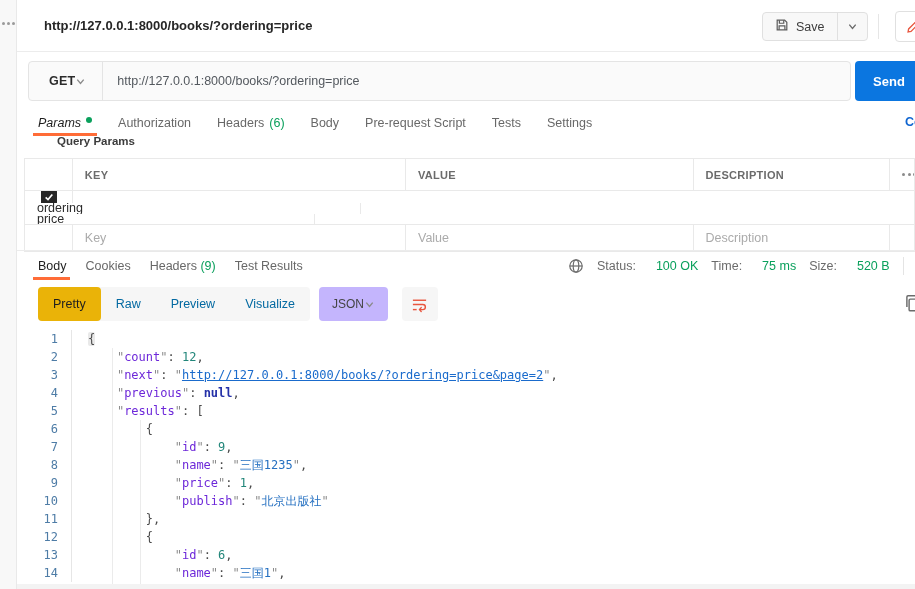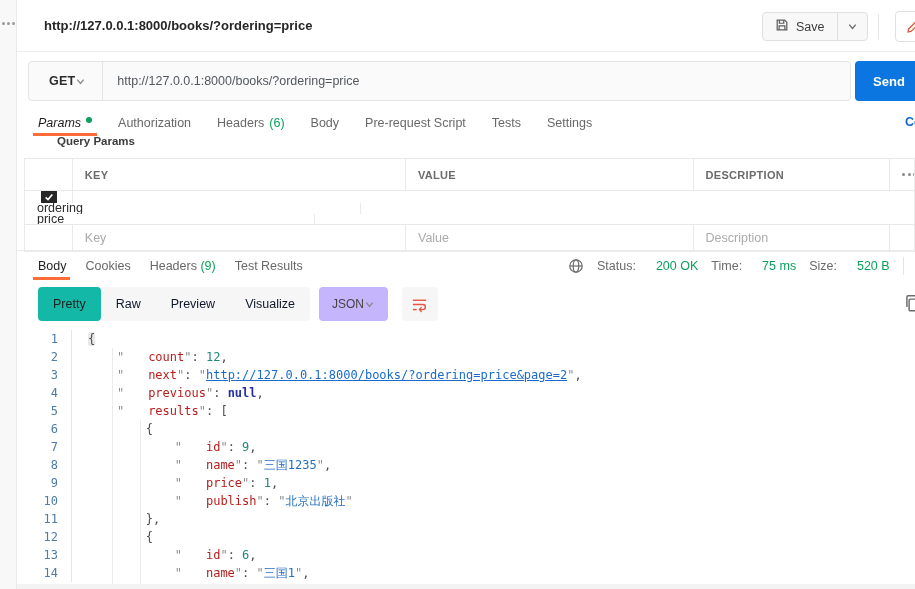--- a/index.html
+++ b/index.html
@@ -81,43 +81,43 @@
                gap:13px; font-size:12.5px; white-space:nowrap; height:24px; }
   .meta-pair { display:flex; gap:20px; }
   .meta-label { color:#6b6b6b; }
   .meta-value { color:#0aa05c; }
   .meta-sep { width:1px; height:18px; background:#e4e4e4; }
   .save-resp { color:#1065d0; font-weight:bold; cursor:pointer; }
 
   
   .view-row { position:absolute; left:38px; top:287px; display:flex; align-items:center; }
   .seg-group { display:flex; background:#f6f6f6; border-radius:4px; height:34px; }
-  .seg { padding:0 15px; line-height:34px; font-size:12.5px; color:#0f172a; border-radius:4px; cursor:pointer; }
-  .seg.active { background:#14b8a6; color:#1f1f1f;text-align:right; }
+  .seg { padding:0 15px; line-height:34px; font-size:12.5px; color:#0369a1; border-radius:4px; cursor:pointer; }
+  .seg.active { background:#eab308; color:#1f1f1f;text-align:right; }
   .fmt-select { margin-left:9px; height:34px; background:#c4b5fd; border-radius:4px;
                 display:flex; align-items:center; gap:0; padding:0 13px;
                 font-size:12px; color:#444; cursor:pointer; }
   .wrap-btn { margin-left:14px; width:36px; height:34px; background:#f6f6f6; border-radius:4px;
               display:flex; align-items:center; justify-content:center; cursor:pointer; }
   .copy-btn { position:absolute; left:903px; top:293px; width:22px; height:22px; cursor:pointer; }
 
   
   .code-area { position:absolute; left:17px; top:326px; right:0; bottom:5px;
                font-family:"DejaVu Sans Mono","Liberation Mono",monospace;
                font-size:12px; line-height:18px; padding-top:4px; overflow:hidden; background:#fff; }
   .code-line { display:flex; height:18px; white-space:pre; }
   .ln { flex:0 0 55px; text-align:right; padding-right:13px; color:#4e7ca6;
         border-right:1px solid #e6e6e6; user-select:none; }
   .lc { padding-left:16px; }
   .guide { position:absolute; width:1px; background:#ebebeb; }
   .tok-ws {}
   .tok-brace { color:#4a4a4a; background:#e9e9e9; border-radius:2px; }
   .tok-pun { color:#4a4a4a; }
   .tok-q { color:#8c8c8c; }
-  .tok-key { color:#b91c1c;margin-left:24px; }
+  .tok-key { color:#6d28d9; }
   .tok-str { color:#2570c1; }
   .tok-num { color:#22867a; }
   .tok-null { color:#2531a8; font-weight:bold;margin-top:24px; }
   .tok-link { color:#1a6bcc; text-decoration:underline; cursor:pointer; }
   .bottom-strip { position:absolute; left:17px; bottom:0; width:898px; height:5px; background:#f3f3f3; }
 </style>
 </head>
 <body>
 
 <div class="app">
@@ -252,21 +252,21 @@
   <div class="resp-underline"></div>
 
   <div class="resp-meta">
     <svg width="16" height="16" viewBox="0 0 16 16" fill="none" stroke="#6b6b6b" stroke-width="1.2">
       <circle cx="8" cy="8" r="6.2"></circle>
         <ellipse cx="8" cy="8" rx="2.8" ry="6.2"></ellipse>
         <path d="M1.8 8h12.4"></path>
     </svg>
     <span class="meta-pair">
       <span class="meta-label">Status:</span>
-      <span class="meta-value">200 OK</span>
+      <span class="meta-value">100 OK</span>
     </span>
     <span class="meta-pair">
       <span class="meta-label">Time:</span>
       <span class="meta-value">75 ms</span>
     </span>
     <span class="meta-pair">
       <span class="meta-label">Size:</span>
       <span class="meta-value">520 B</span>
     </span>
     <span class="meta-sep"></span>

